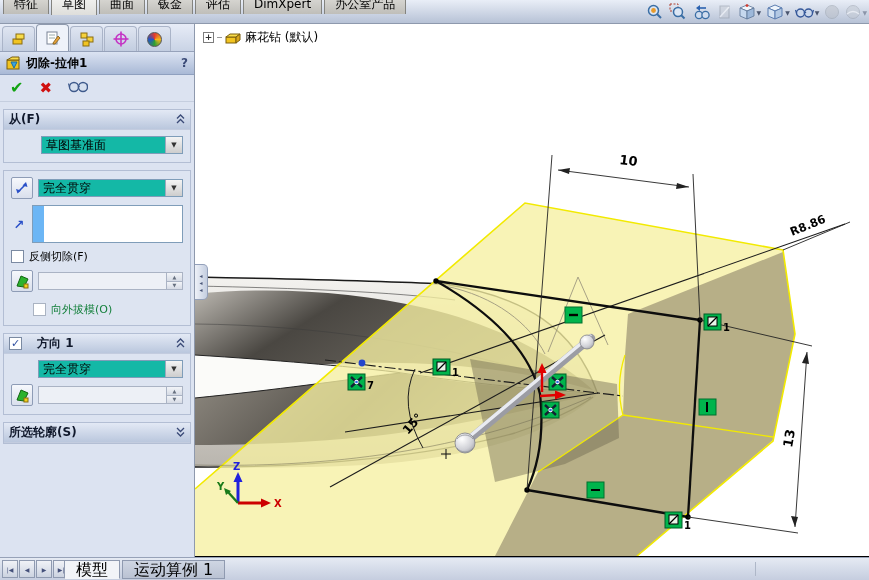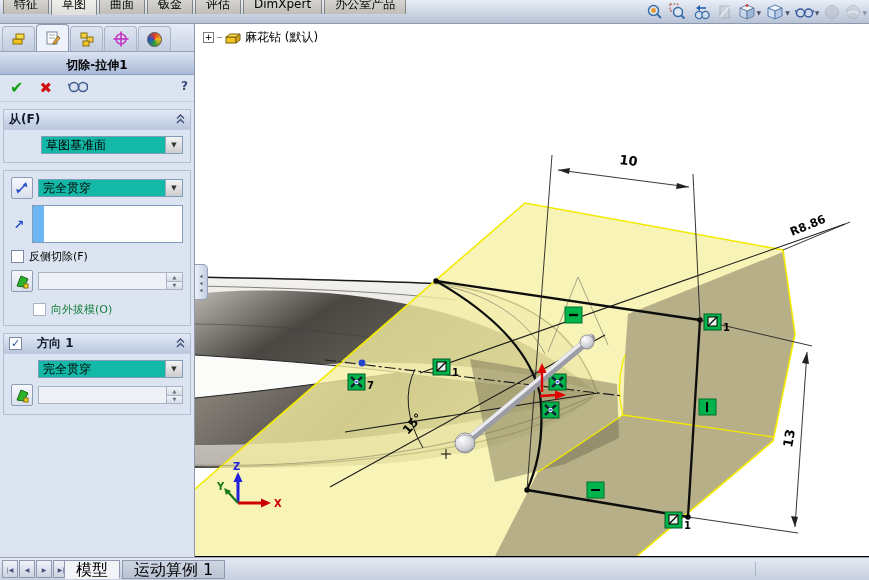--- a/index.html
+++ b/index.html
@@ -24,21 +24,21 @@
   .panel{position:absolute;left:0;top:24px;width:195px;bottom:23px;background:#dce3f1;
          border-right:1px solid #8e99ad;box-sizing:border-box;overflow:hidden;}
   .pm-tabs{height:27px;display:flex;align-items:flex-end;background:linear-gradient(#e7ecf7,#c9d3e5);
            border-bottom:1px solid #96a2ba;padding-left:2px;}
   .pm-tab{width:31px;height:24px;display:flex;align-items:center;justify-content:center;
           border:1px solid #aab4c8;border-bottom:none;border-radius:4px 4px 0 0;margin-right:1px;
           background:linear-gradient(#dfe5f1,#c2cde0);}
   .pm-tab.active{background:#eef2fa;border-color:#8e99ad;height:26px;}
   .pm-header{height:22px;display:flex;align-items:center;gap:5px;padding:0 6px;
              background:linear-gradient(#dbe3f2,#a9b9d6);border-bottom:1px solid #8fa0bf;
-             font-weight:bold;font-size:12px;flex-direction:column;}
+             font-weight:bold;font-size:12px;}
   .pm-help{margin-left:auto;color:#3a4a77;font-weight:bold;cursor:default;}
   .pm-actions{height:26px;display:flex;align-items:center;gap:16px;padding:0 10px;
               border-bottom:1px solid #c5cedf;}
   .act-ok{color:#12a312;font-size:16px;font-weight:bold;line-height:1;cursor:default;}
   .act-cancel{color:#d01010;font-size:15px;font-weight:bold;line-height:1;cursor:default;}
 
   .group{margin:7px 3px 0 3px;border:1px solid #b3bed4;background:#dde4f1;}
   .group-header{height:19px;display:flex;align-items:center;gap:15px;padding:0 5px;
                 background:linear-gradient(#e3e9f5,#bac7dd);border-bottom:1px solid #c3ccdf;
                 font-weight:bold;font-size:12px;color:#10182b;}
@@ -327,20 +327,28 @@
             <span class="spin-val"></span>
             <span class="spin-btns">
                 <span>▲</span>
                 <span>▼</span>
               </span>
           </div>
         </div>
       </div>
     </div>
 
+    <div class="group">
+      <div class="group-header">
+        <span>所选轮廓(S)</span>
+        <span class="chev"><svg width="9" height="10">
+              <path d="M1,1 L4.5,4.5 L8,1 M1,5.5 L4.5,9 L8,5.5" fill="none" stroke="#3a4a77" stroke-width="1.3"></path>
+            </svg></span>
+      </div>
+    </div>
   </div>
 
   <div class="viewport">
 
     <div class="tree">
       <span class="plusbox">+</span>
       <span class="treedash"></span>
       <svg width="17" height="14">
           <rect x="1" y="6" width="10" height="6" fill="#f2c421" stroke="#7a5f0e"></rect>
           <polygon points="1,6 5,3 15,3 11,6" fill="#f8dc4a" stroke="#7a5f0e"></polygon>

